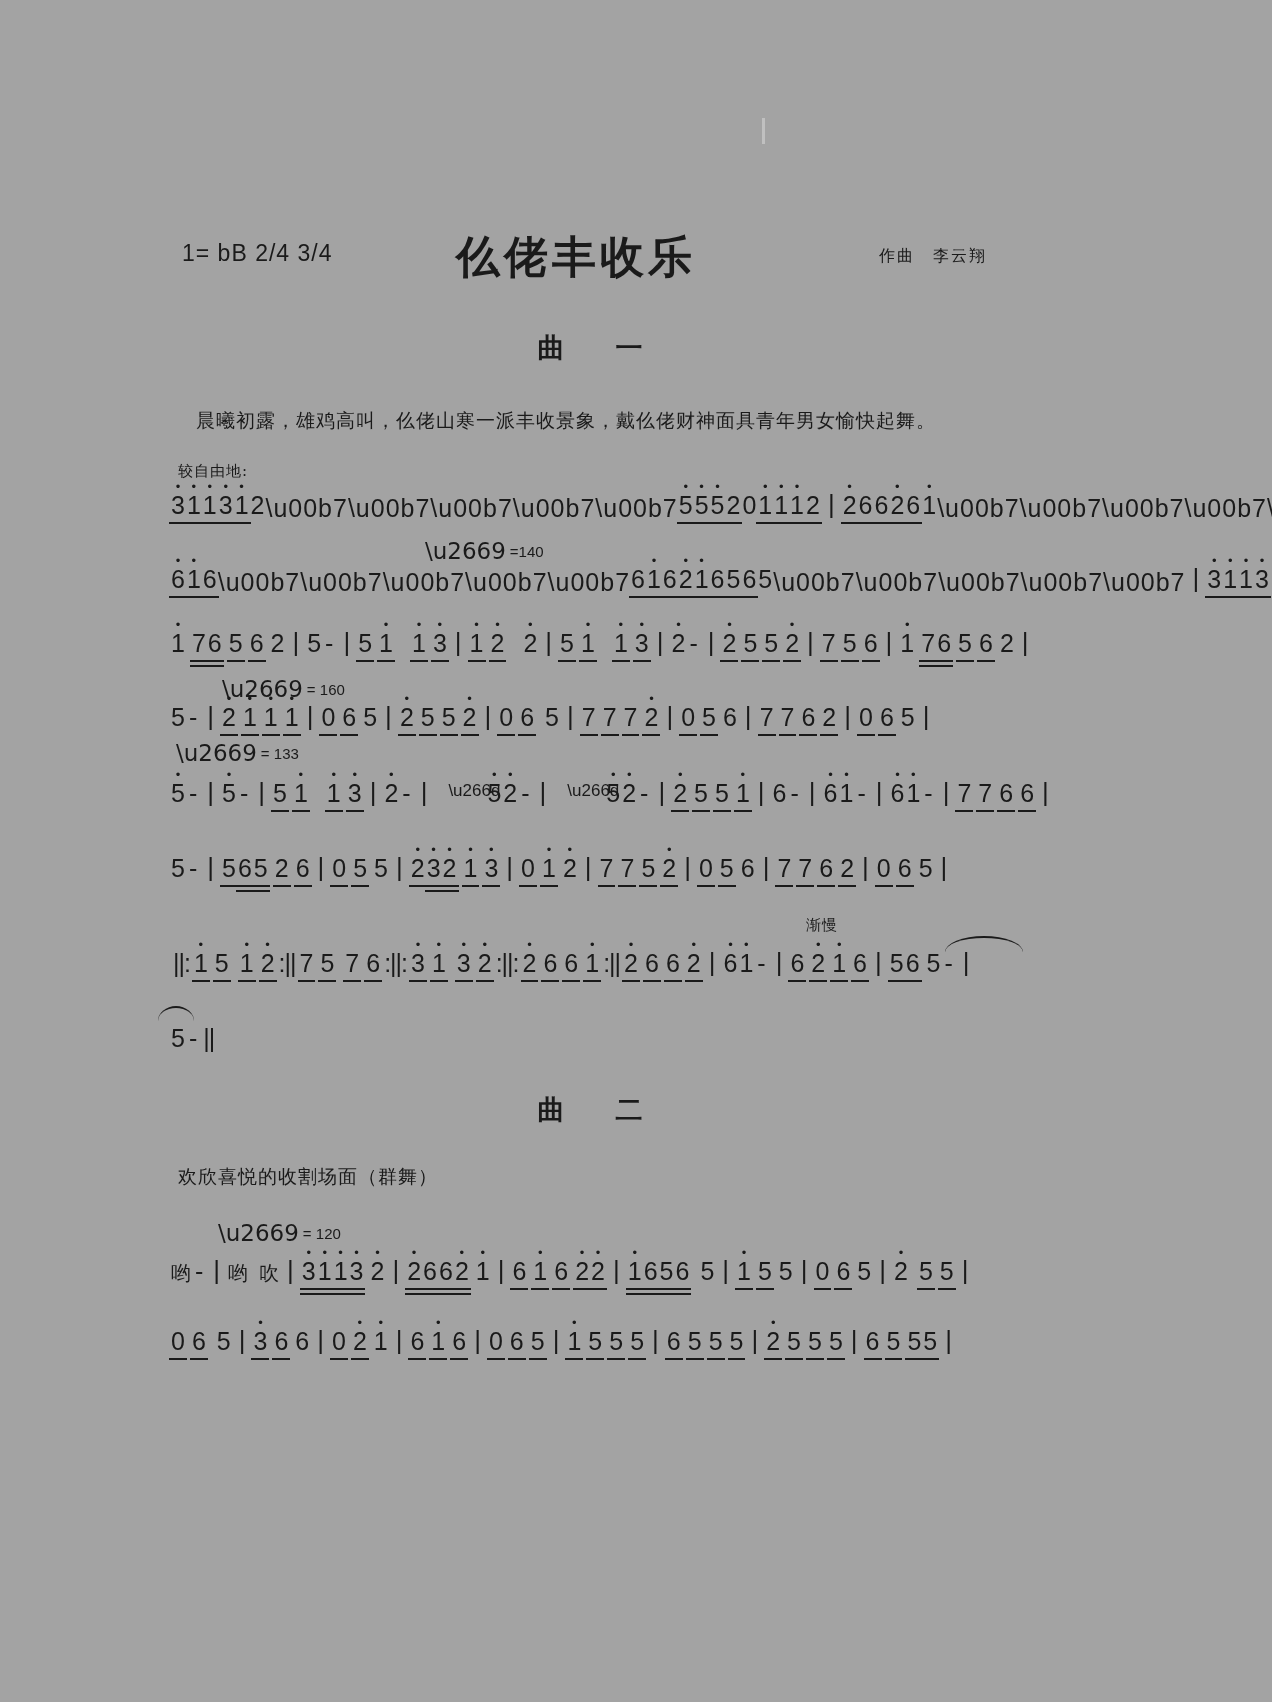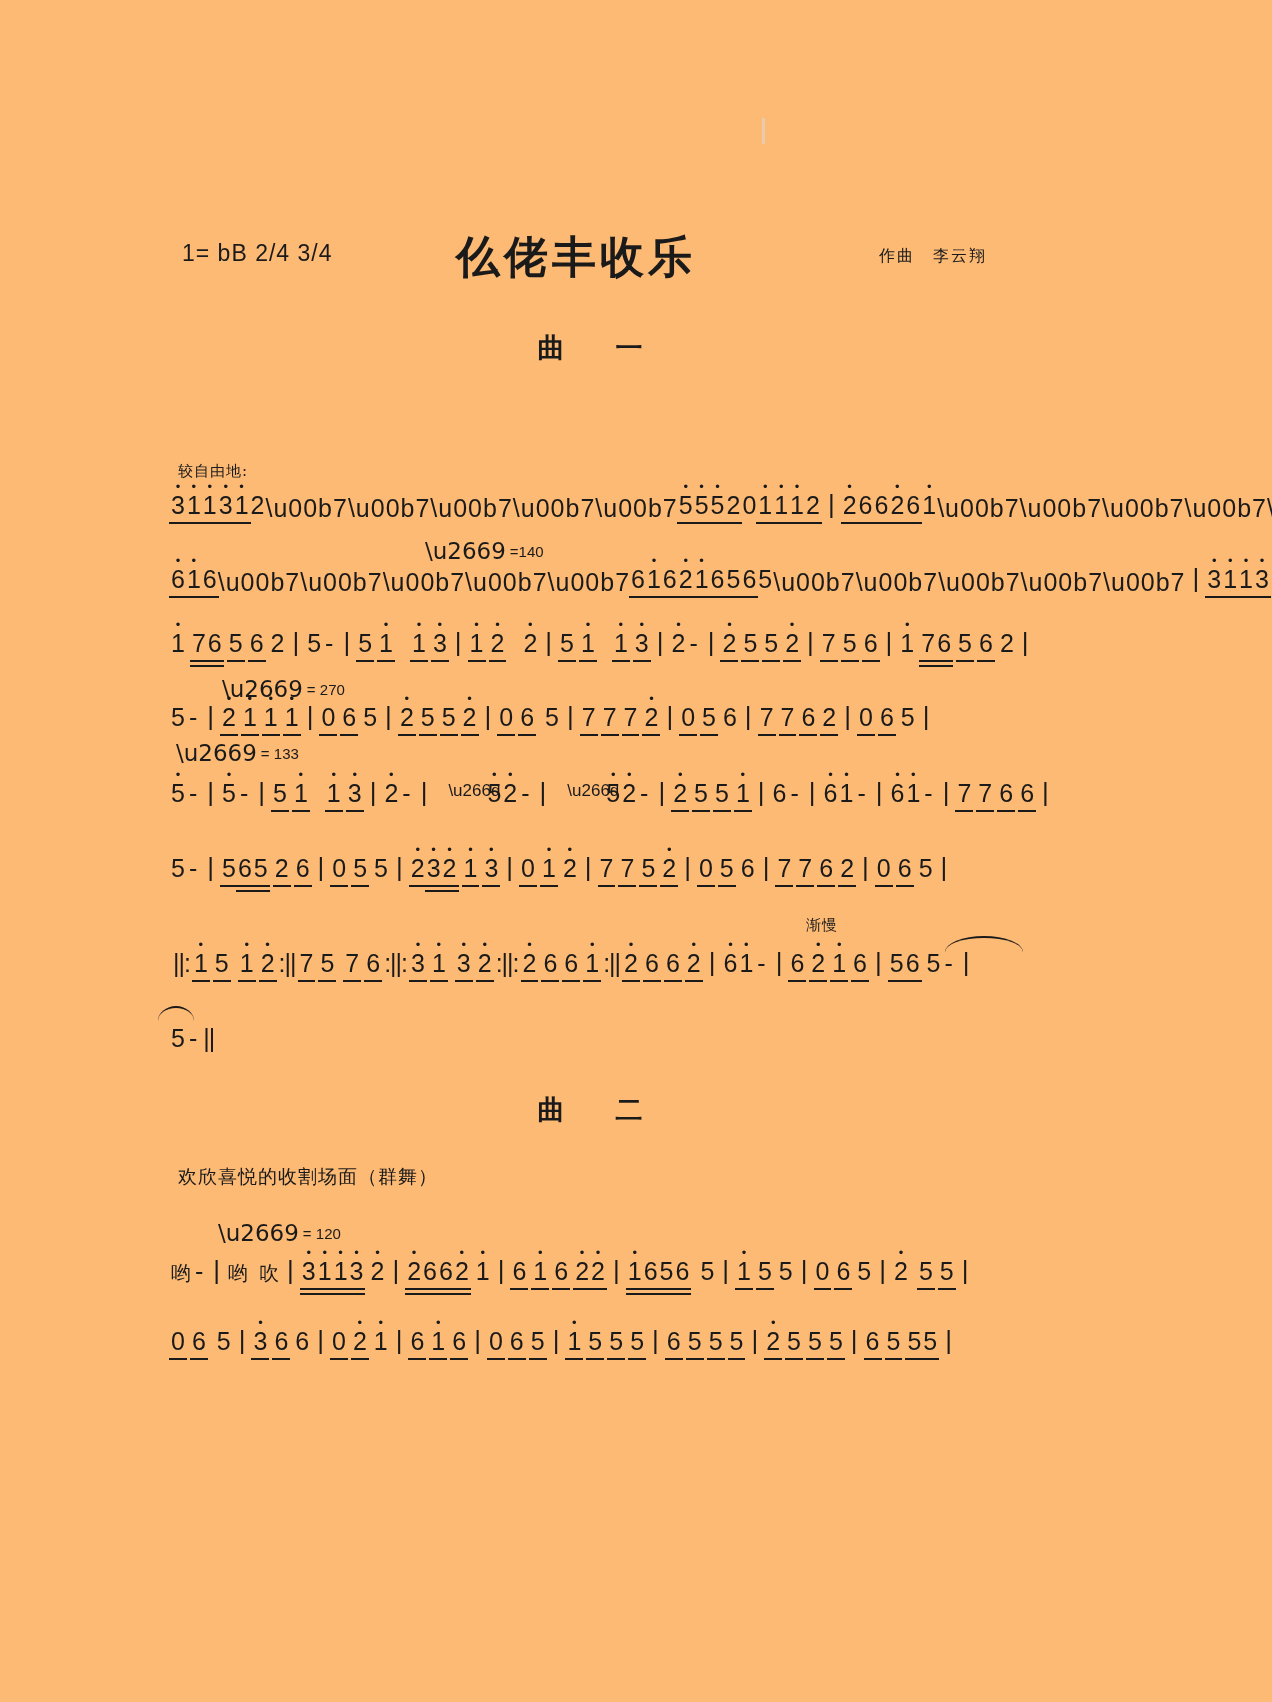--- a/index.html
+++ b/index.html
@@ -14,21 +14,21 @@
     position: relative;
     font-family: "Liberation Serif", "DejaVu Serif", serif;
     color: #1a1a1a;
     overflow: hidden;
   }
   .page {
     position: absolute;
     left: 0; top: 0;
     width: 1272px;
     height: 1702px;
-    background: #fdba74;
+    background: #a3a3a3;
   }
 
   
   .header {
     position: absolute;
     left: 0; top: 228px;
     width: 1272px;
     height: 60px;
   }
   .key-sig {
@@ -228,20 +228,21 @@
 <div class="page">
 
   <div class="header">
     <div class="key-sig">1= bB  2/4 3/4</div>
     <div class="song-title">仫佬丰收乐</div>
     <div class="composer">作曲　李云翔</div>
   </div>
 
   <div class="section-heading" style="top:330px;">曲　一</div>
 
+  <div class="desc" style="left:196px; top:408px;">晨曦初露，雄鸡高叫，仫佬山寒一派丰收景象，戴仫佬财神面具青年男女愉快起舞。</div>
 
   <div class="mark-label" style="left:178px; top:462px;">较自由地:</div>
 
   <div class="stave" style="top:482px;">
     <div class="row">
       <span class="tok up1 b1"><span class="d">3</span><span class="beam1"></span></span>
         <span class="sp-sm"></span>
       <span class="tok up1 b1"><span class="d">1</span><span class="beam1"></span></span>
         <span class="sp-sm"></span>
       <span class="tok up1 b1"><span class="d">1</span><span class="beam1"></span></span>
@@ -419,21 +420,21 @@
         <span class="sp-sm"></span>
       <span class="tok b1"><span class="d">6</span><span class="beam1"></span></span>
         <span class="sp-sm"></span>
       <span class="tok"><span class="d">2</span></span>
       <span class="bar">|</span>
     </div>
   </div>
 
   <div class="tempo" style="left:222px; top:678px;">
     <span class="qnote">\u2669</span>
-    <span>= 270</span>
+    <span>= 160</span>
   </div>
 
   <div class="stave" style="top:694px;">
     <div class="row">
       <span class="tok"><span class="d">5</span></span>
       <span class="dash">-</span>
       <span class="bar">|</span>
       <span class="tok up1 b1"><span class="d">2</span><span class="beam1"></span></span>
         <span class="sp-sm"></span>
       <span class="tok up1 b1"><span class="d">1</span><span class="beam1"></span></span>

